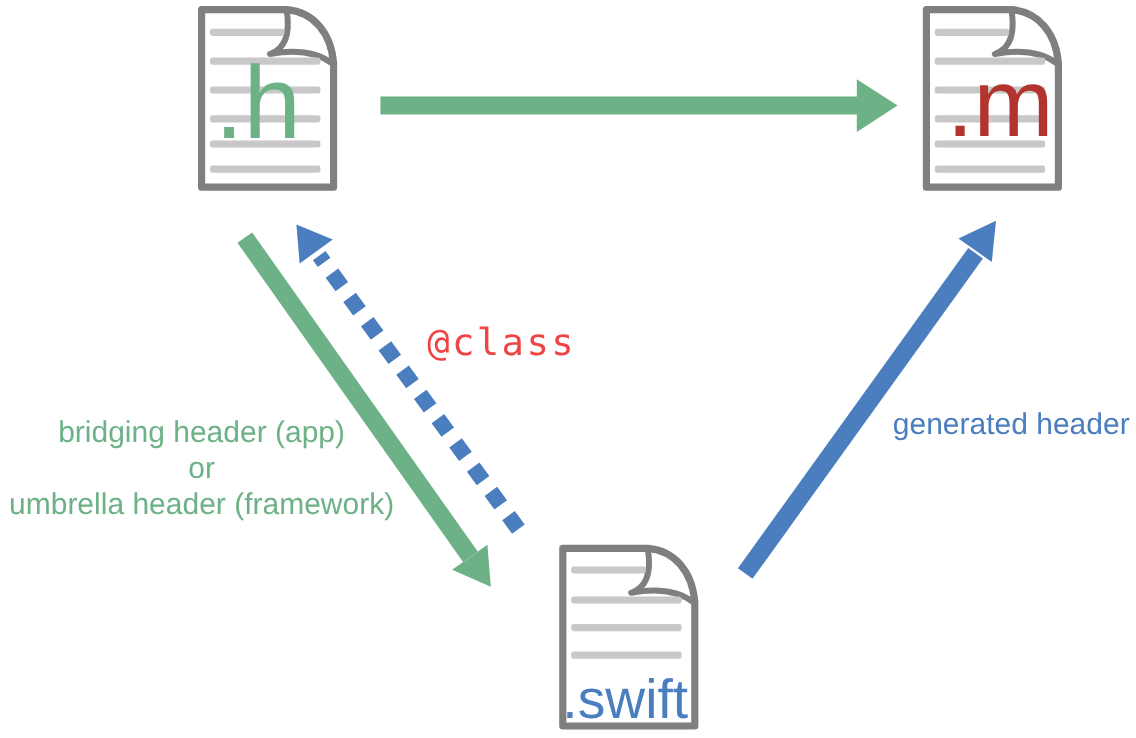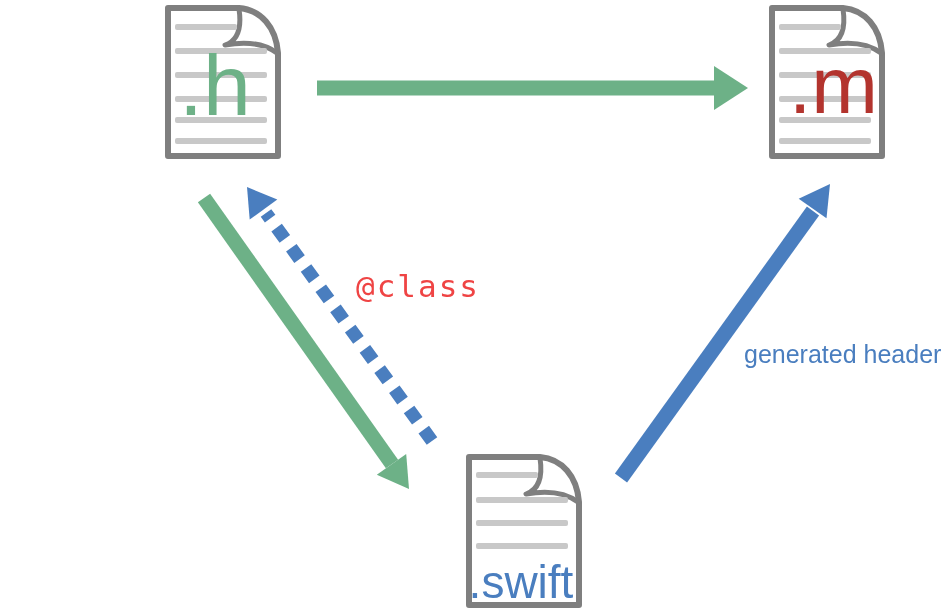--- a/index.html
+++ b/index.html
@@ -128,18 +128,23 @@
     <path class="flap" d="M84 6 C87 26 82 38 70 42 C92 38 110 41 122 50" stroke="#7f7f7f"></path>
     <g>
       <rect x="20" y="20" width="62" height="6" rx="2" fill="#c8c8c8"></rect>
       <rect x="20" y="45" width="92" height="6" rx="2" fill="#c8c8c8"></rect>
       <rect x="20" y="68" width="92" height="6" rx="2" fill="#c8c8c8"></rect>
       <rect x="20" y="91" width="92" height="6" rx="2" fill="#c8c8c8"></rect>
     </g>
     <text x="65" y="146" font-size="46" text-anchor="middle" fill="#4a7ebf">.swift</text>
   </svg>
 
+  <div class="edge-label label-sans bridging-label" style="color: rgb(109, 177, 135);">
+    <div>bridging header (app)</div>
+    <div>or</div>
+    <div>umbrella header (framework)</div>
+  </div>
 
   <div class="edge-label label-mono class-label" style="color: #ef4444;">@class</div>
 
   <div class="edge-label label-sans generated-label" style="color: rgb(74, 126, 191);">generated header</div>
 
 </div>
 
 </body></html>

